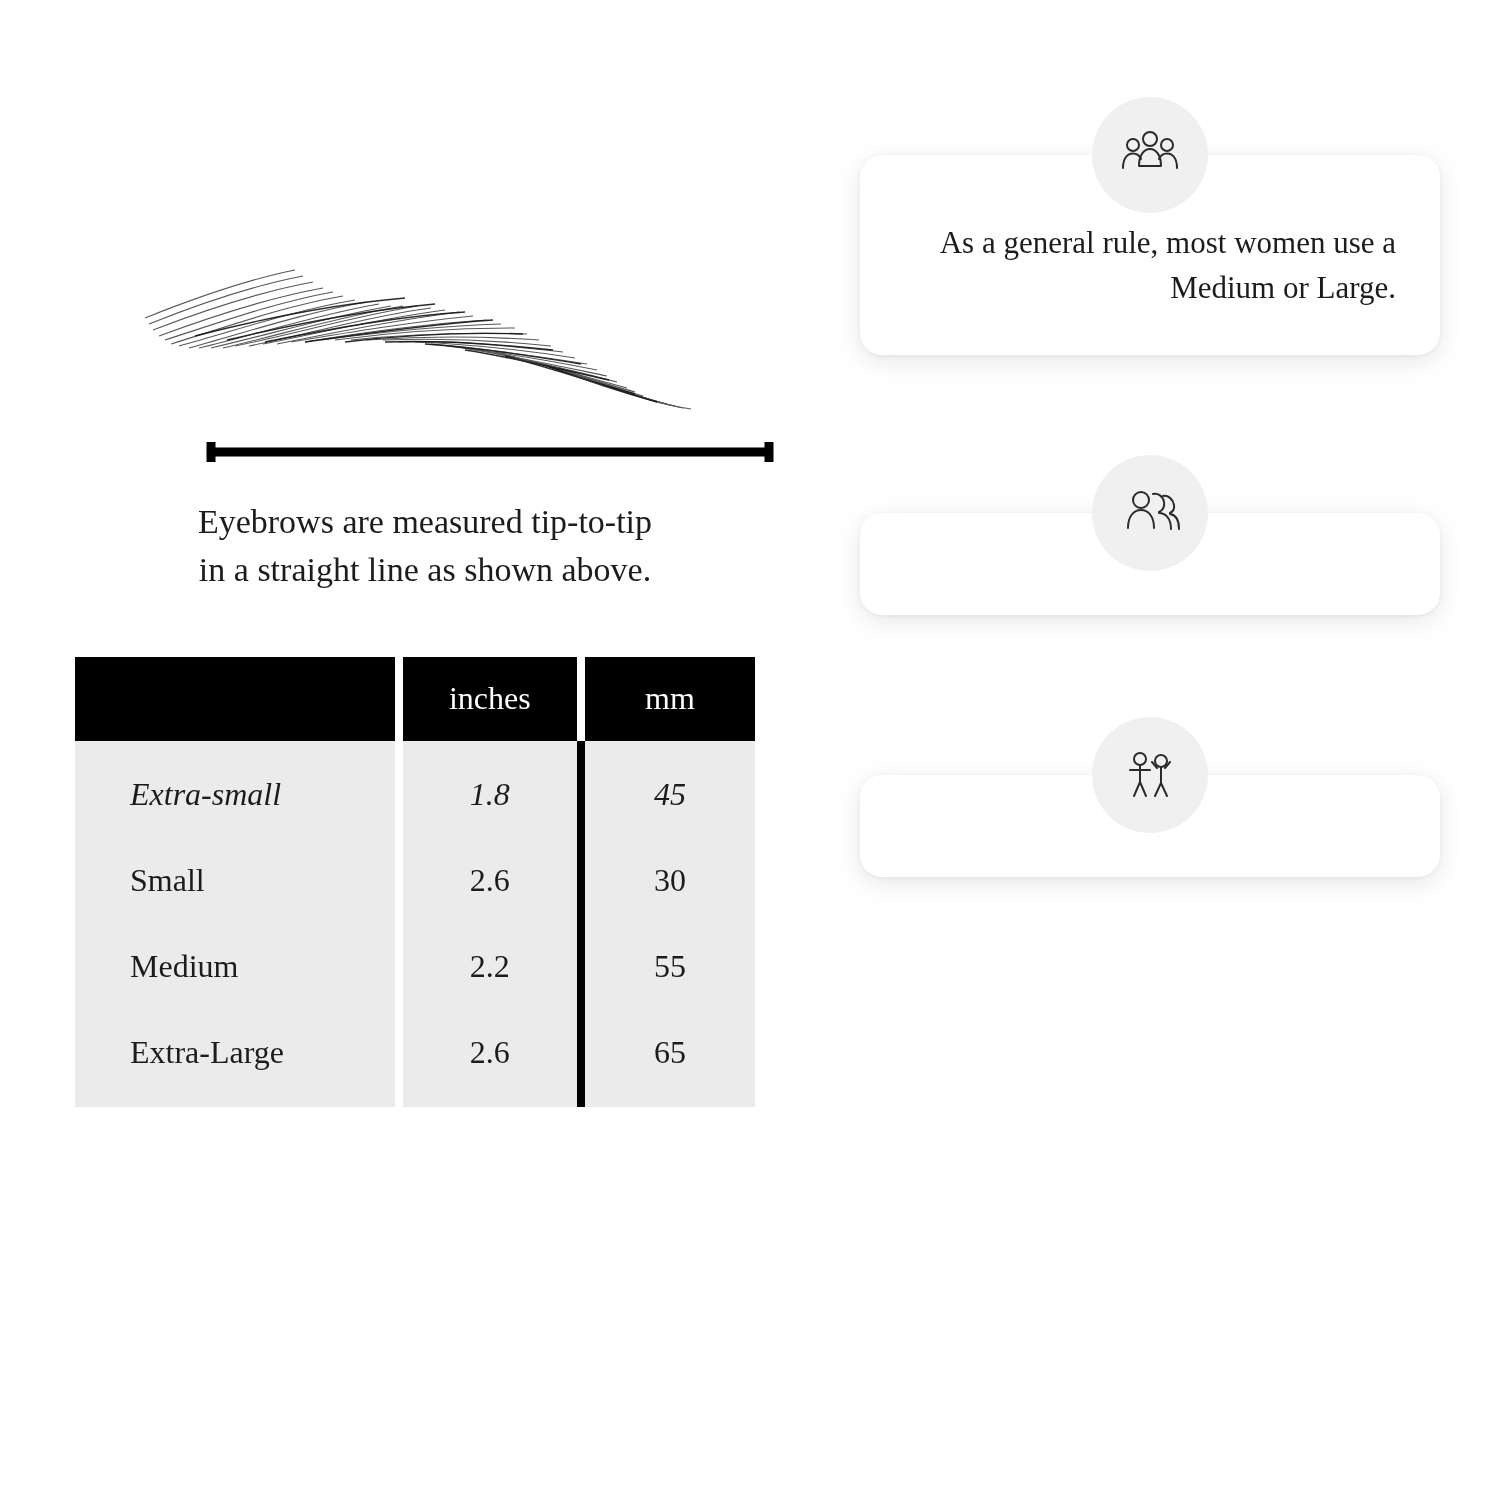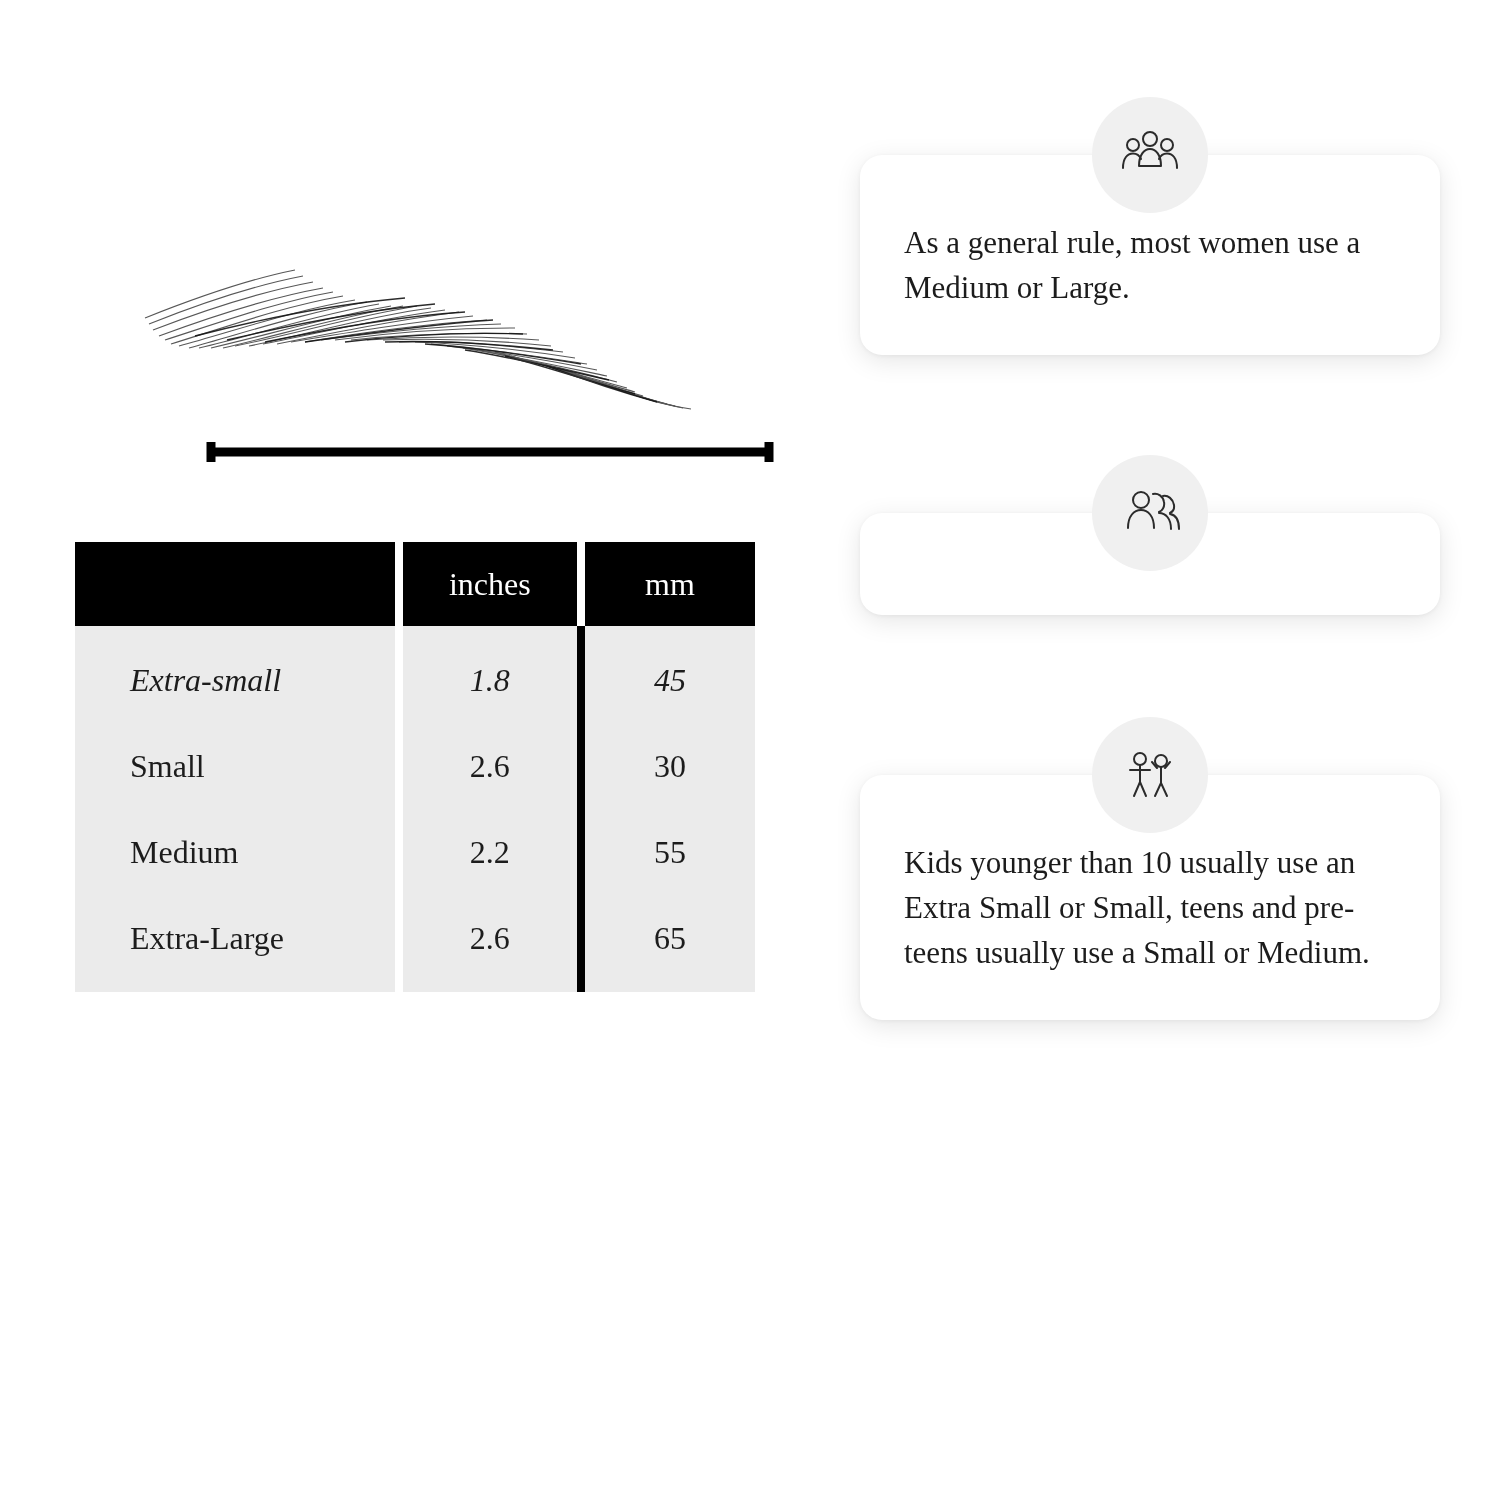--- a/index.html
+++ b/index.html
@@ -118,21 +118,21 @@
     left: 860px;
     top: 155px;
     width: 580px;
   }
   .note-card {
     position: relative;
     background: #ffffff;
     border-radius: 22px;
     box-shadow: 0 6px 26px rgba(0,0,0,0.10), 0 1px 4px rgba(0,0,0,0.05);
     padding: 58px 44px 44px 44px;
-    text-align: left;
+    text-align: right;
     font-size: 31px;
     line-height: 1.45;
     color: #1c1c1c;
   }
   .note-card.gap-1 { margin-bottom: 158px; }
   .note-card.gap-2 { margin-bottom: 160px; }
 
   .icon-badge {
     position: absolute;
     left: 50%;
@@ -216,20 +216,24 @@
         </g>
       </svg>
 
       <svg class="measure-line" viewBox="0 0 570 24">
         <line x1="6" y1="12" x2="564" y2="12" stroke="#000000" stroke-width="9"></line>
         <line x1="6" y1="2" x2="6" y2="22" stroke="#000000" stroke-width="9"></line>
         <line x1="564" y1="2" x2="564" y2="22" stroke="#000000" stroke-width="9"></line>
       </svg>
     </div>
 
+    <div class="caption">
+      <div>Eyebrows are measured tip-to-tip</div>
+      <div>in a straight line as shown above.</div>
+    </div>
 
     <table class="size-table">
       <thead>
         <tr>
           <th class="th-blank"></th>
           <th class="th-inches">inches</th>
           <th class="th-mm">mm</th>
         </tr>
       </thead>
       <tbody>
@@ -295,17 +299,16 @@
           <path d="M19 36 L 13 50"></path>
           <path d="M19 36 L 25 50"></path>
           <circle cx="40" cy="15" r="6"></circle>
           <path d="M40 21 L 40 37"></path>
           <path d="M31 16 L 36 22"></path>
           <path d="M49 16 L 44 22"></path>
           <path d="M40 37 L 34 50"></path>
           <path d="M40 37 L 46 50"></path>
         </svg>
       </div>
-      <span class="note-text">Kids younger than 10 usually use an Extra Small or Small, teens and pre-teens usually use a Small or Medium.</span>
     </div>
 
   </div>
 </div>
 
 </body></html>

